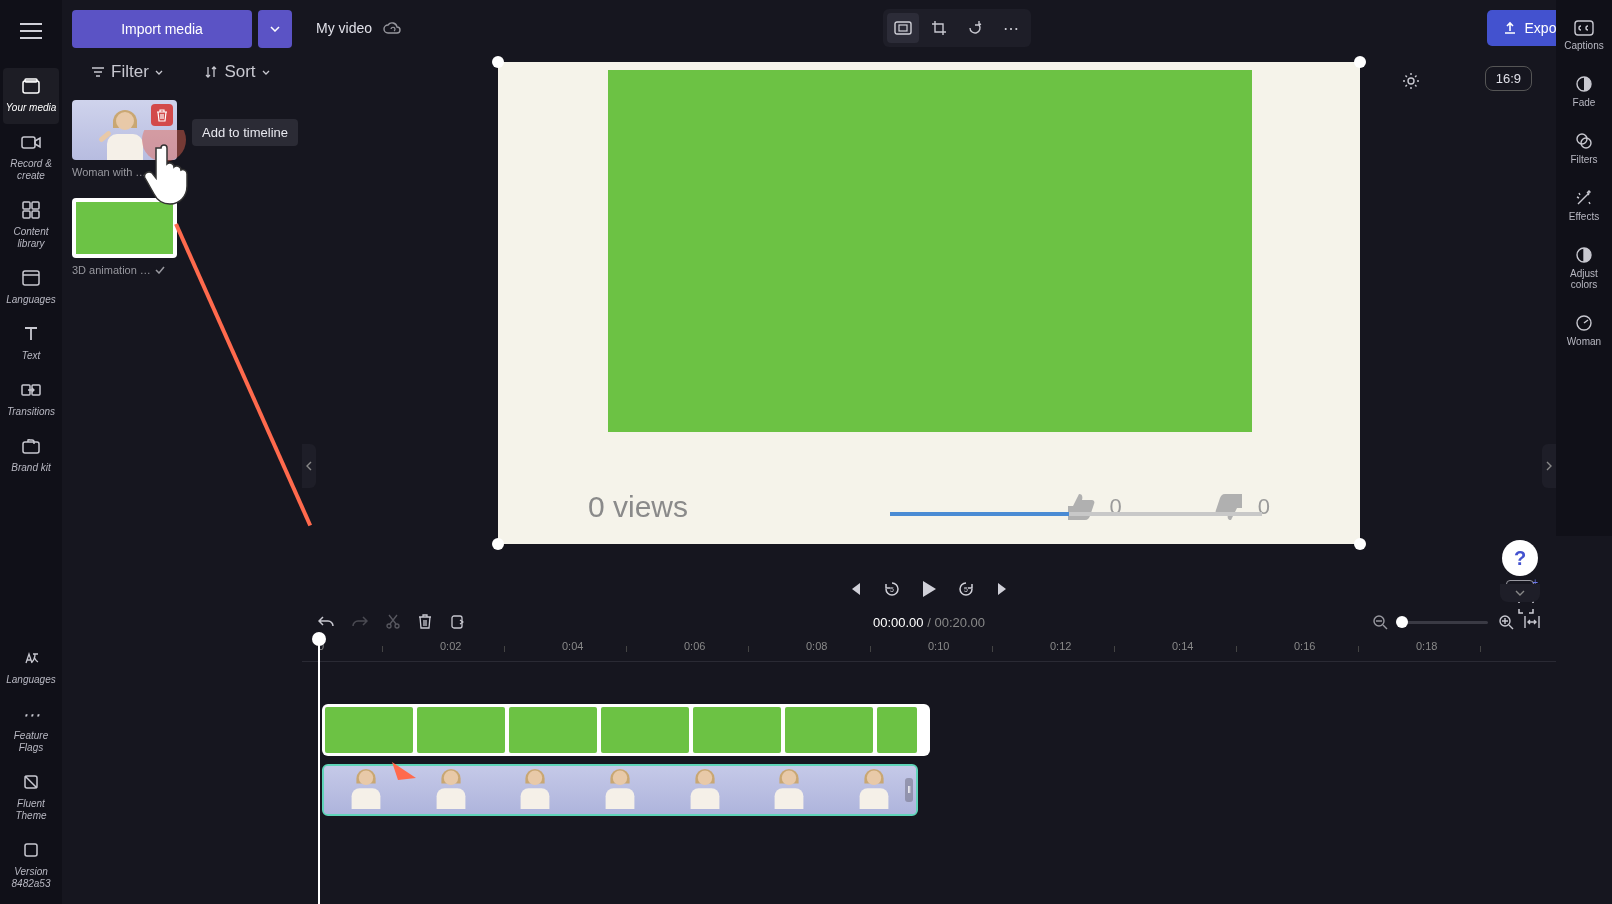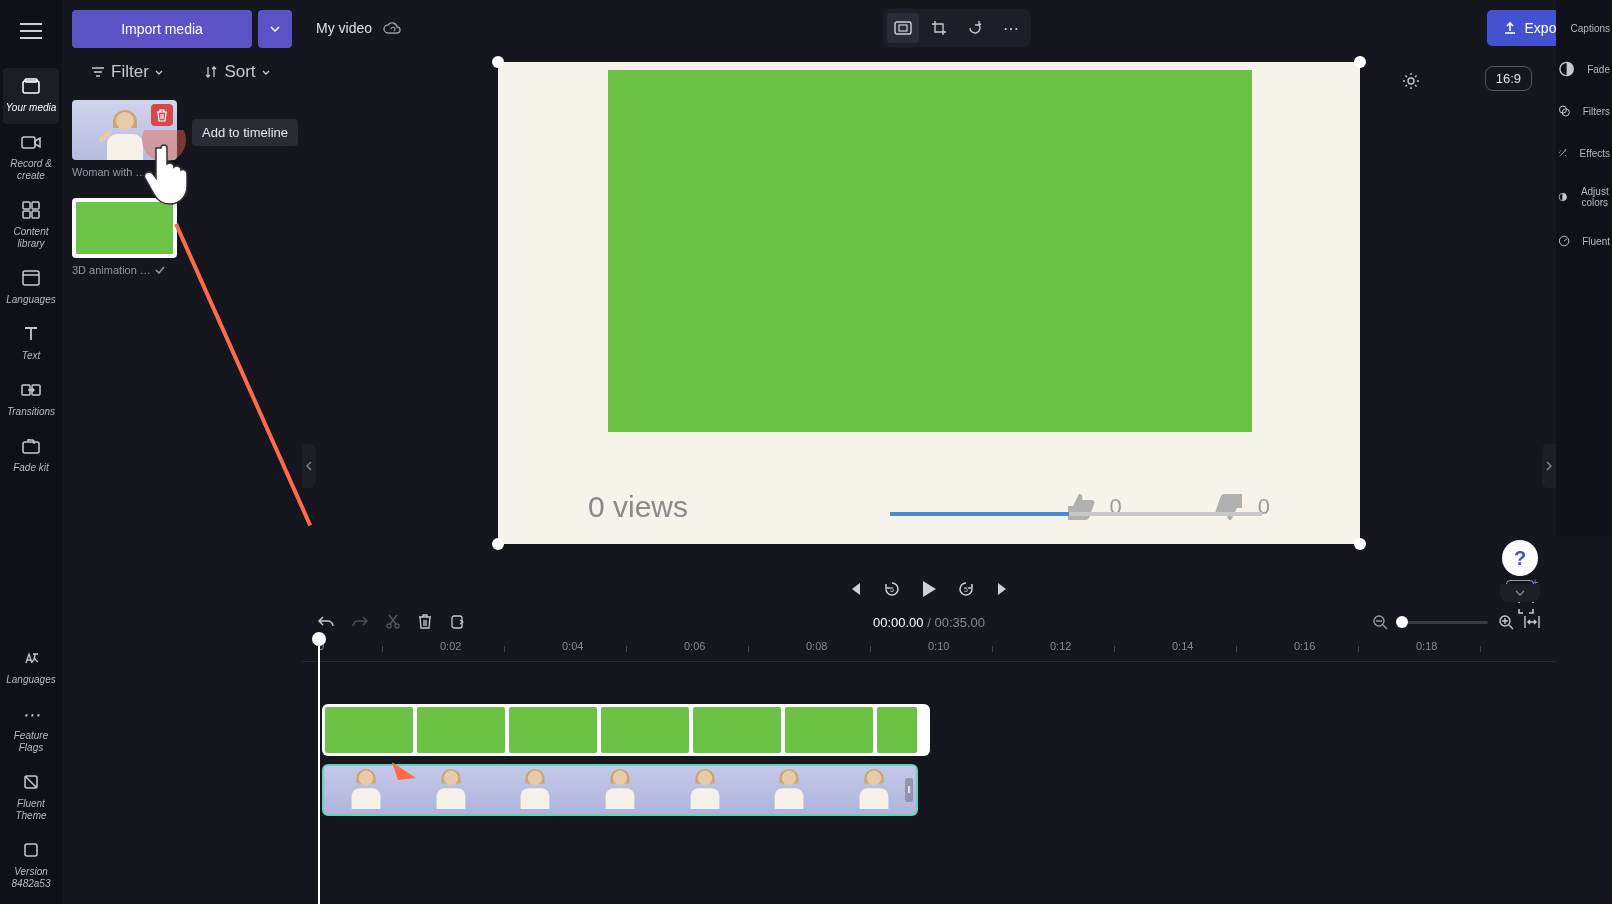--- a/index.html
+++ b/index.html
@@ -48,21 +48,21 @@
 .top-bar { position: absolute; left: 302px; top: 0; right: 0; height: 56px; display: flex; align-items: center; padding: 0 14px; }
 .doc-title { color: #e0e0e8; font-size: 14px; margin-right: 10px; }
 .cloud-icon { color: #98989f; }
 .top-center-tools { position: absolute; left: 50%; transform: translateX(-50%); display: flex; gap: 4px; background: #1e1e28; border-radius: 6px; padding: 4px; }
 .tc-btn { width: 32px; height: 30px; display: flex; align-items: center; justify-content: center; background: transparent; border: none; cursor: pointer; color: #c8c8d0; border-radius: 4px; }
 .tc-btn:first-child { background: #2c2c38; }
 .export-btn { margin-left: auto; background: #4352cf; color: #fff; border: none; height: 36px; padding: 0 16px; border-radius: 5px; display: flex; align-items: center; gap: 8px; font-size: 14px; cursor: pointer; }
 
 
 .right-nav { position: absolute; right: 0; top: 0; width: 56px; height: 536px; background: #101018; display: flex; flex-direction: column; align-items: center; padding-top: 8px; }
-.right-item { width: 52px; padding: 12px 0; display: flex; flex-direction: row; align-items: center; cursor: pointer; color: #b8b8c2; font-size: 10px; text-align: center; gap: 12px; }
+.right-item { width: 52px; padding: 12px 0; display: flex; flex-direction: column; align-items: center; cursor: pointer; color: #b8b8c2; font-size: 10px; text-align: center; gap: 4px; }
 
 
 .preview-wrap { position: absolute; left: 302px; right: 56px; top: 56px; height: 530px; }
 .canvas-area { position: relative; width: 100%; height: 492px; display: flex; align-items: flex-start; justify-content: center; }
 .canvas-frame { width: 862px; height: 482px; background: #f5f3ea; position: relative; margin-top: 6px; }
 .canvas-inner-green { position: absolute; left: 110px; top: 8px; width: 644px; height: 362px; background: #6cc244; }
 .canvas-stats { position: absolute; left: 90px; bottom: 20px; right: 90px; display: flex; align-items: center; }
 .views-text { color: #8a8a8a; font-size: 30px; }
 .likes { display:flex; align-items:center; gap:12px; margin-left:auto; color:#9a9a9a; font-size:22px; }
 .dislikes { display:flex; align-items:center; gap:12px; margin-left:90px; color:#9a9a9a; font-size:22px; }
@@ -185,21 +185,21 @@
       </span>
     <span>Transitions</span>
   </div>
   <div class="nav-item">
     <span class="icon-box">
         <svg width="18" height="16" viewBox="0 0 18 16">
           <rect x="1" y="4" width="16" height="11" rx="2" fill="none" stroke="#c8c8d0" stroke-width="1.5"></rect>
           <path d="M6 4V2a2 2 0 012-0h2a2 2 0 012 2v2" fill="none" stroke="#c8c8d0" stroke-width="1.5"></path>
         </svg>
       </span>
-    <span>Fade kit</span>
+    <span>Brand kit</span>
   </div>
   <div class="nav-spacer"></div>
   <div class="nav-item">
     <span class="icon-box">
         <svg width="16" height="16" viewBox="0 0 16 16">
           <path d="M3 13l3-9 3 9M4 10h4M10 4h5M12 4c0 3-1 6-3 8M11 7c1 2 2 4 4 5" fill="none" stroke="#c8c8d0" stroke-width="1.3"></path>
         </svg>
       </span>
     <span>Languages</span>
   </div>
@@ -371,21 +371,21 @@
         <path d="M9 2v14" stroke="#c8c8d0" stroke-width="1.4"></path>
         <path d="M9 2a7 7 0 010 14" fill="#c8c8d0"></path>
       </svg>
     <span>Adjust colors</span>
   </div>
   <div class="right-item">
     <svg width="18" height="18" viewBox="0 0 18 18">
         <circle cx="9" cy="9" r="7" fill="none" stroke="#c8c8d0" stroke-width="1.4"></circle>
         <path d="M9 9l4-3" stroke="#c8c8d0" stroke-width="1.4"></path>
       </svg>
-    <span>Fluent</span>
+    <span>Woman</span>
   </div>
 </div>
 
 <div class="preview-wrap">
   <div class="canvas-area">
     <div class="canvas-frame">
       <div class="canvas-inner-green"></div>
       <div class="canvas-stats">
         <span class="views-text">0 views</span>
         <div class="likes">
@@ -499,21 +499,21 @@
         <path d="M1 3h12M5 3V1h4v2M2 3l1 11h8l1-11M6 6v6M8 6v6" fill="none" stroke="#c8c8d0" stroke-width="1.3"></path>
       </svg>
     </button>
   <button class="et-btn">
       <svg width="14" height="16" viewBox="0 0 14 16">
         <rect x="2" y="2" width="10" height="12" rx="2" fill="none" stroke="#c8c8d0" stroke-width="1.3"></rect>
         <path d="M10 6l3 2-3 2" fill="none" stroke="#c8c8d0" stroke-width="1.3"></path>
       </svg>
     </button>
   <div class="time-display">
-    <span class="time-cur">00:00.00</span><span class="time-dur"> / </span><span class="time-dur">00:35.00</span>
+    <span class="time-cur">00:00.00</span><span class="time-dur"> / </span><span class="time-dur">00:20.00</span>
   </div>
   <div class="zoom-controls">
     <button class="et-btn">
         <svg width="16" height="16" viewBox="0 0 16 16">
           <circle cx="7" cy="7" r="5" fill="none" stroke="#98989f" stroke-width="1.4"></circle>
           <path d="M11 11l4 4M4 7h6" stroke="#98989f" stroke-width="1.4"></path>
         </svg>
       </button>
     <div class="zoom-slider">
         <div class="zoom-thumb"></div>

